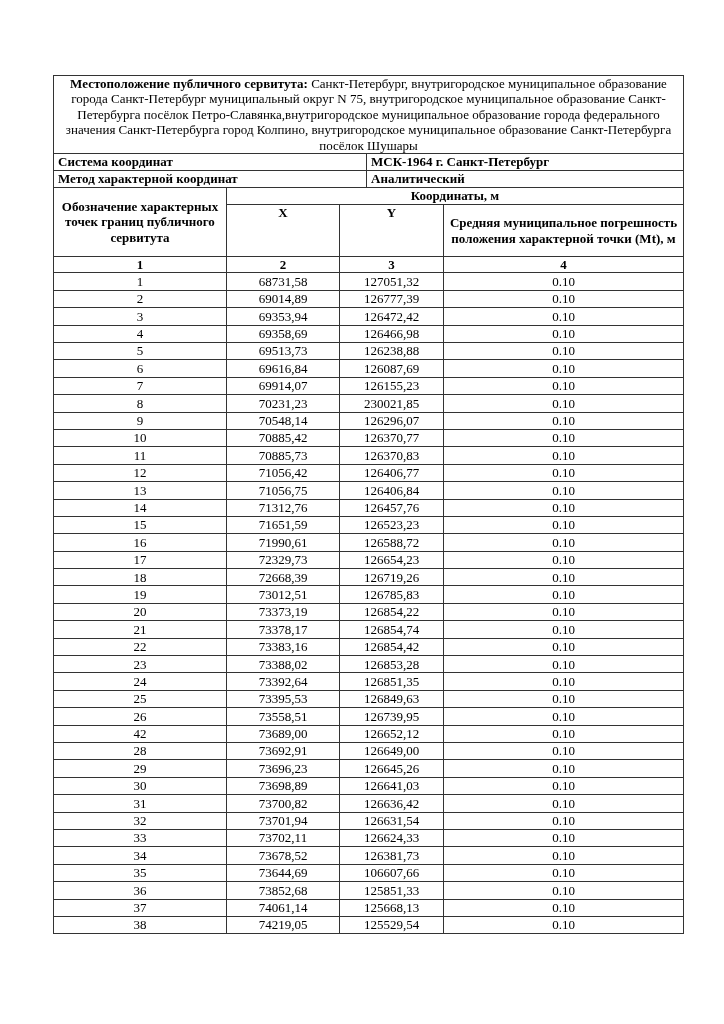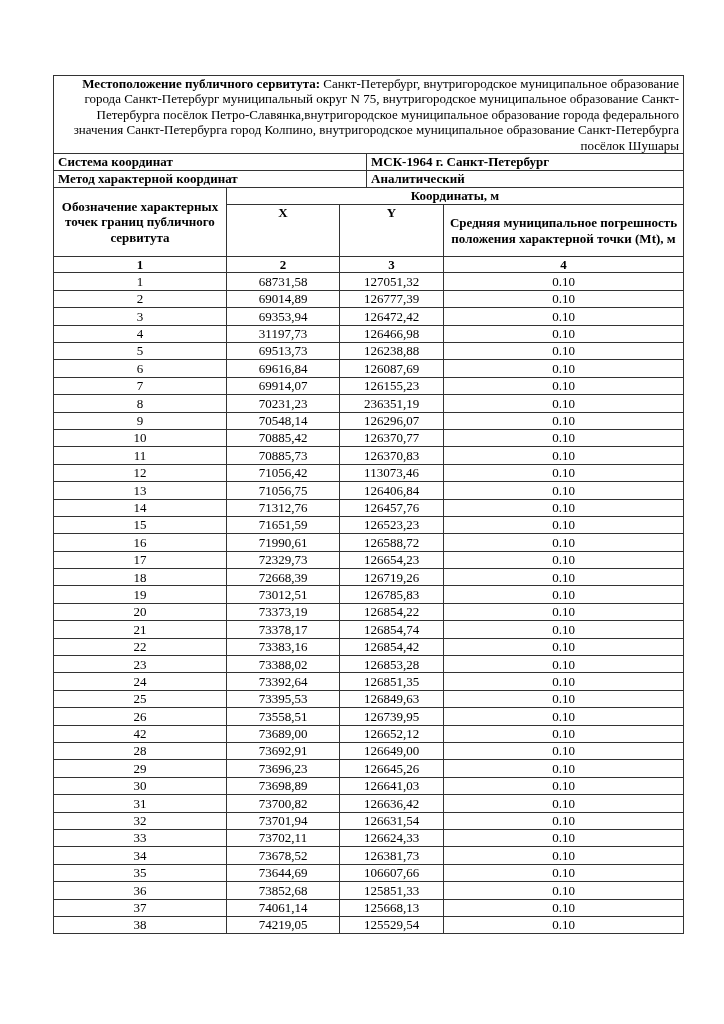--- a/index.html
+++ b/index.html
@@ -1,21 +1,21 @@
 <!DOCTYPE html>
 <html><head>
 <meta charset="utf-8">
 <style>
   html, body { margin: 0; padding: 0; background: #ffffff; }
   body { width: 724px; height: 1024px; position: relative; overflow: hidden;
          font-family: "Liberation Serif", "DejaVu Serif", serif; color: #000; }
   table.doc { position: absolute; left: 53px; top: 75px; width: 630px;
               border-collapse: collapse; table-layout: fixed; font-size: 13px; }
   table.doc td { border: 1px solid #333; padding: 0 4px; vertical-align: middle; line-height: 15.4px; }
-  .loc { text-align: right; padding: 2px 6px; height: 76px; line-height: 15.2px; }
+  .loc { text-align: center; padding: 2px 6px; height: 76px; line-height: 15.2px; }
   .b { font-weight: bold; }
   .r17 td { height: 16px; }
   .hdr td { font-weight: bold; text-align: center; }
   .hdr-top td { height: 16px; }
   tr.row td { height: 16.4px; text-align: center; padding: 0; }
   tr.num td { height: 15px; font-weight: bold; text-align: center; }
 </style>
 </head>
 <body>
 
@@ -67,21 +67,21 @@
         <td>0.10</td>
       </tr>
       <tr class="row">
         <td>3</td>
         <td>69353,94</td>
         <td colspan="2">126472,42</td>
         <td>0.10</td>
       </tr>
       <tr class="row">
         <td>4</td>
-        <td>31197,73</td>
+        <td>69358,69</td>
         <td colspan="2">126466,98</td>
         <td>0.10</td>
       </tr>
       <tr class="row">
         <td>5</td>
         <td>69513,73</td>
         <td colspan="2">126238,88</td>
         <td>0.10</td>
       </tr>
       <tr class="row">
@@ -92,21 +92,21 @@
       </tr>
       <tr class="row">
         <td>7</td>
         <td>69914,07</td>
         <td colspan="2">126155,23</td>
         <td>0.10</td>
       </tr>
       <tr class="row">
         <td>8</td>
         <td>70231,23</td>
-        <td colspan="2">236351,19</td>
+        <td colspan="2">230021,85</td>
         <td>0.10</td>
       </tr>
       <tr class="row">
         <td>9</td>
         <td>70548,14</td>
         <td colspan="2">126296,07</td>
         <td>0.10</td>
       </tr>
       <tr class="row">
         <td>10</td>
@@ -116,21 +116,21 @@
       </tr>
       <tr class="row">
         <td>11</td>
         <td>70885,73</td>
         <td colspan="2">126370,83</td>
         <td>0.10</td>
       </tr>
       <tr class="row">
         <td>12</td>
         <td>71056,42</td>
-        <td colspan="2">113073,46</td>
+        <td colspan="2">126406,77</td>
         <td>0.10</td>
       </tr>
       <tr class="row">
         <td>13</td>
         <td>71056,75</td>
         <td colspan="2">126406,84</td>
         <td>0.10</td>
       </tr>
       <tr class="row">
         <td>14</td>

